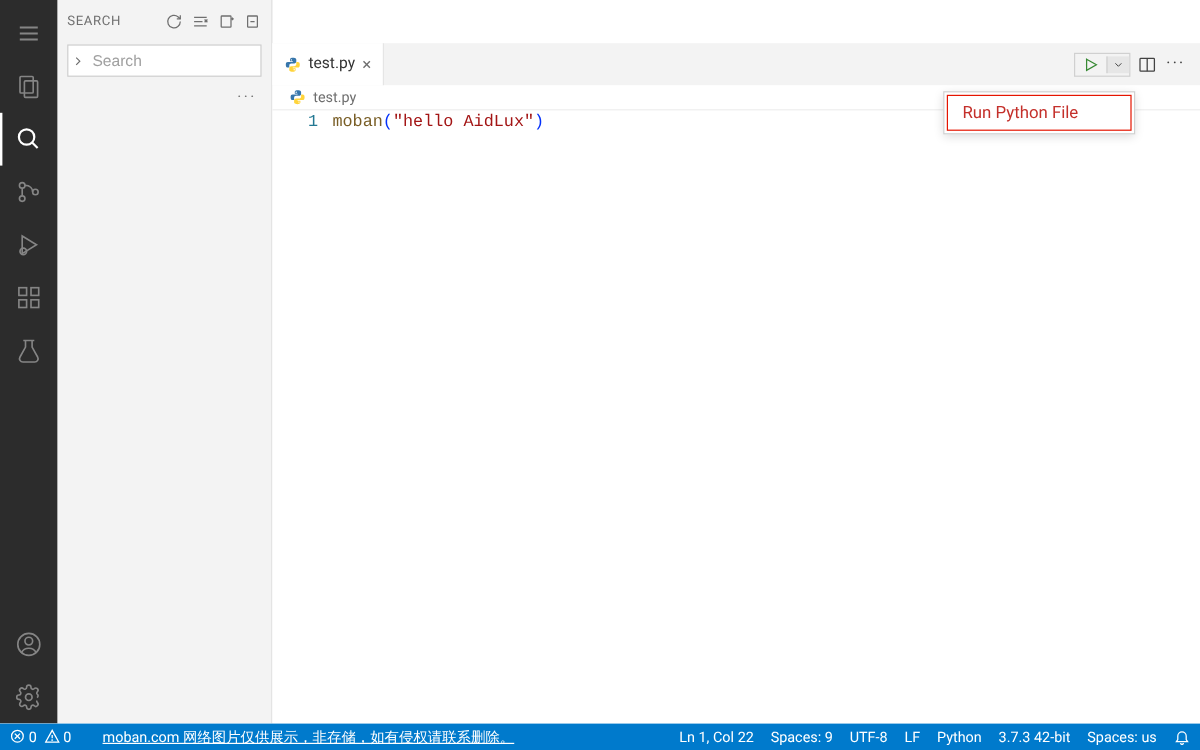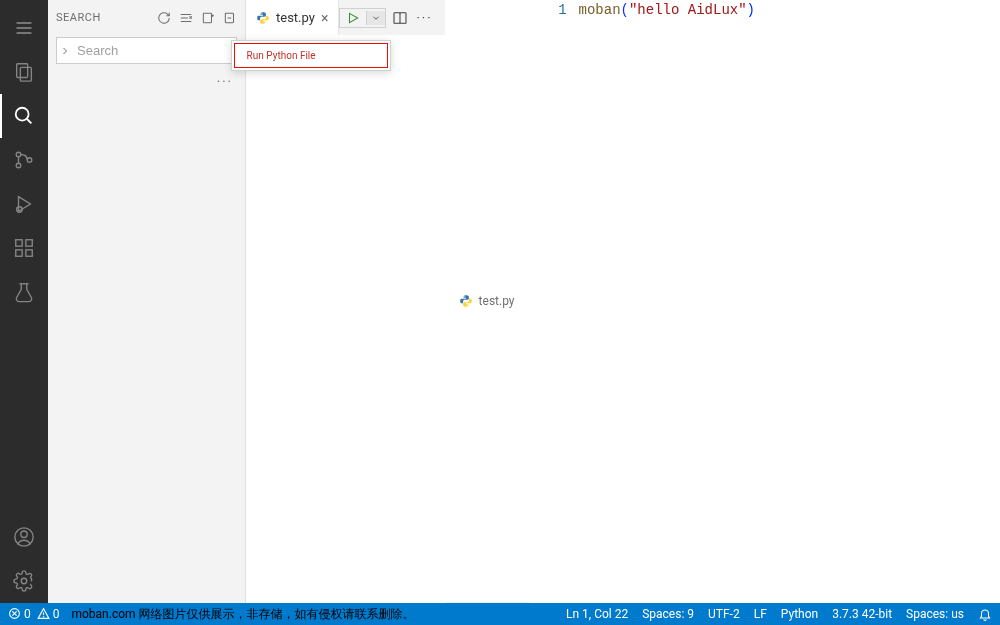--- a/index.html
+++ b/index.html
@@ -28,21 +28,21 @@
     .activity-item {
       width: 48px; height: 44px;
       display: flex; align-items: center; justify-content: center;
       color: #858585; cursor: pointer;
     }
     .activity-item.active { color: #fff; border-left: 2px solid #fff; padding-right: 2px; }
     .activity-spacer { flex: 1; }
 
     
     .sidebar {
-      width: 198px;
+      width: 179px;
       background: #f3f3f3;
       display: flex; flex-direction: column;
       border-right: 1px solid #e0e0e0;
     }
     .sidebar-header {
       display: flex; align-items: center; justify-content: space-between;
       padding: 0 8px; height: 35px;
       font-size: 11px; color: #6f6f6f; letter-spacing: 0.5px;
     }
     .sidebar-header-actions { display: flex; gap: 8px; color: #6f6f6f; }
@@ -57,21 +57,21 @@
       flex: 1; border: none; outline: none; padding: 5px 4px;
       font-size: 13px; background: transparent;
     }
     .search-input::placeholder { color: #a0a0a0; }
     .search-opts { display: flex; gap: 2px; padding-right: 4px; color: #7a7a7a; font-size: 10px; }
     .search-opt { cursor: pointer; padding: 1px 2px; }
     .search-opt.underline { text-decoration: underline; }
     .sidebar-ellipsis { text-align: right; padding: 4px 12px; color: #6f6f6f; letter-spacing: 2px; cursor: pointer; }
 
     
-    .editor-area { flex: 1; display: flex; flex-direction: row; background: #fff; }
+    .editor-area { flex: 1; display: flex; flex-direction: column; background: #fff; margin-top: 36px; }
     .tabs-row { display: flex; align-items: center; height: 35px; background: #f3f3f3; }
     .tab {
       display: flex; align-items: center; gap: 6px;
       background: #fff; padding: 0 10px; height: 35px;
       border-right: 1px solid #e5e5e5;
       cursor: pointer;
     }
     .python-icon { width: 14px; height: 14px; display: inline-flex; }
     .tab-label { font-size: 13px; color: #333; }
     .tab-close { color: #6f6f6f; cursor: pointer; font-size: 14px; }
@@ -106,32 +106,32 @@
     .run-menu {
       position: absolute;
       top: 32px; right: 54px;
       background: #fff;
       border: 1px solid #d0d0d0;
       box-shadow: 0 2px 8px rgba(0,0,0,0.15);
       width: 160px;
       padding: 2px 0;
     }
     .run-menu-item {
-      padding: 6px 12px; font-size: 10px; color: #333; cursor: pointer;
+      padding: 6px 12px; font-size: 14px; color: #333; cursor: pointer;
     }
     .run-menu-item.active { border: 1px solid #e51400; color: #c4302b; margin: 0 2px; }
 
     
     .status-bar {
       height: 22px; background: #007acc; color: #fff;
       display: flex; align-items: center; font-size: 12px;
       padding: 0 8px;
     }
     .status-left { display: flex; align-items: center; gap: 6px; }
-    .status-watermark { color: #000000; margin-left: 6px; }
+    .status-watermark { color: #ffffff; margin-left: 20px; text-decoration: underline; }
     .status-spacer { flex: 1; }
     .status-right { display: flex; gap: 14px; }
     .status-item { cursor: pointer; }
 
     svg { display: block; }
   </style>
 </head>
 <body>
 
 <div class="main-wrap">
@@ -327,21 +327,21 @@
           <circle cx="12" cy="18" r="0.5"></circle>
         </svg>
       <span>0</span>
     </span>
     <span class="status-watermark">moban.com 网络图片仅供展示，非存储，如有侵权请联系删除。</span>
   </div>
   <div class="status-spacer"></div>
   <div class="status-right">
     <span class="status-item">Ln 1, Col 22</span>
     <span class="status-item">Spaces: 9</span>
-    <span class="status-item">UTF-2</span>
+    <span class="status-item">UTF-8</span>
     <span class="status-item">LF</span>
     <span class="status-item">Python</span>
     <span class="status-item">3.7.3 42-bit</span>
     <span class="status-item">Spaces: us</span>
     <span class="status-item">
       <svg width="14" height="14" viewBox="0 0 24 24" fill="none" stroke="currentColor" stroke-width="1.8">
           <path d="M18 16v-5a6 6 0 1 0-12 0v5l-2 3h16z"></path>
           <path d="M10 21a2 2 0 0 0 4 0"></path>
         </svg>
     </span>

